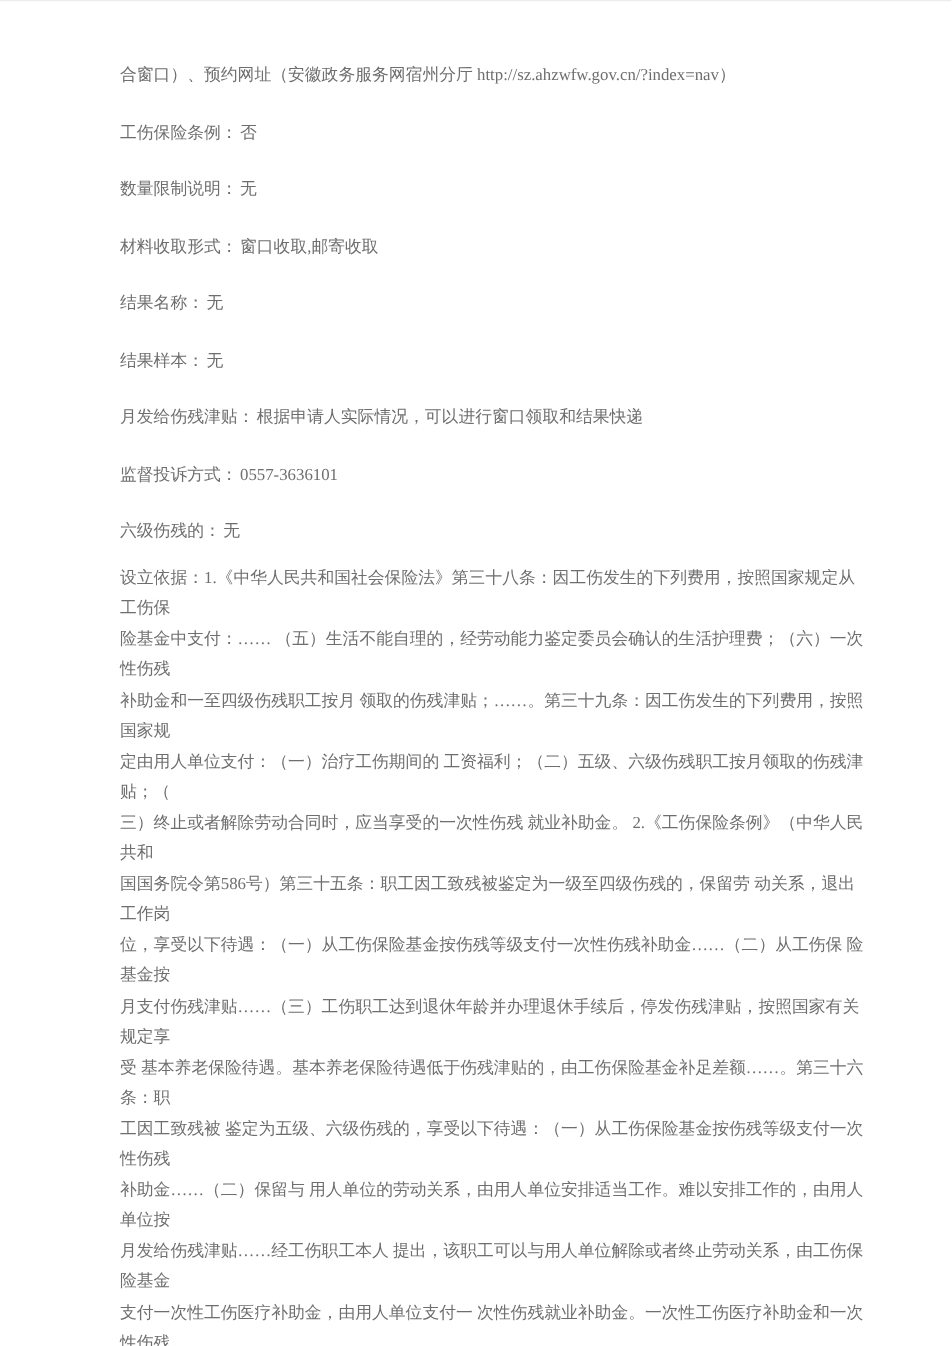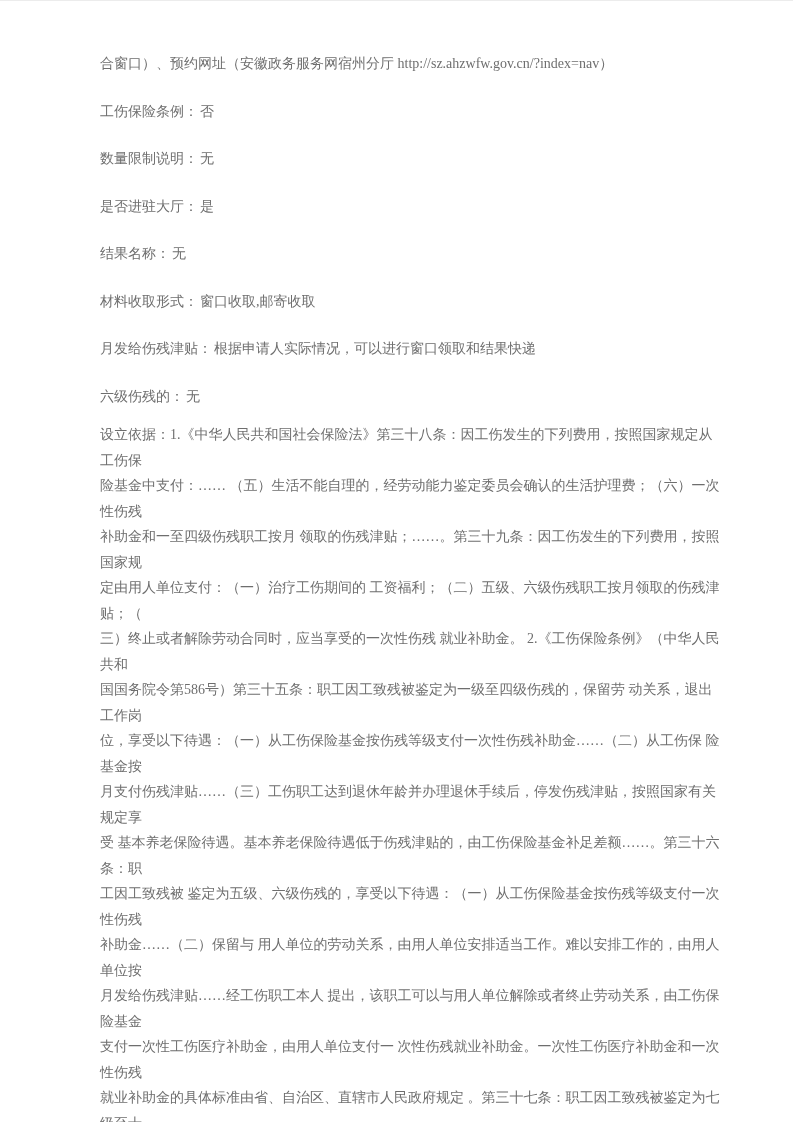--- a/index.html
+++ b/index.html
@@ -47,30 +47,31 @@
 <div class="page">
   <div class="content">
 
     <p class="row">合窗口）、预约网址（安徽政务服务网宿州分厅 http://sz.ahzwfw.gov.cn/?index=nav）</p>
 
     <p class="row"><span class="label">工伤保险条例：</span><span class="value">否</span></p>
 
     <p class="row"><span class="label">数量限制说明：</span><span class="value">无</span></p>
 
 
-    <p class="row"><span class="label">是否进驻大厅：</span><span class="value">是</span></p>
+
+    <p class="row"><span class="label">材料收取形式：</span><span class="value">窗口收取,邮寄收取</span></p>
 
     <p class="row"><span class="label">结果名称：</span><span class="value">无</span></p>
 
-    <p class="row"><span class="label">材料收取形式：</span><span class="value">窗口收取,邮寄收取</span></p>
-
+    <p class="row"><span class="label">结果样本：</span><span class="value">无</span></p>
 
 
     <p class="row"><span class="label">月发给伤残津贴：</span><span class="value">根据申请人实际情况，可以进行窗口领取和结果快递</span></p>
 
+    <p class="row"><span class="label">监督投诉方式：</span><span class="value">0557-3636101</span></p>
 
 
 
     <p class="row"><span class="label">六级伤残的：</span><span class="value">无</span></p>
 
     <p class="para">设立依据：1.《中华人民共和国社会保险法》第三十八条：因工伤发生的下列费用，按照国家规定从工伤保
 险基金中支付：…… （五）生活不能自理的，经劳动能力鉴定委员会确认的生活护理费；（六）一次性伤残
 补助金和一至四级伤残职工按月 领取的伤残津贴；……。第三十九条：因工伤发生的下列费用，按照国家规
 定由用人单位支付：（一）治疗工伤期间的 工资福利；（二）五级、六级伤残职工按月领取的伤残津贴；（
 三）终止或者解除劳动合同时，应当享受的一次性伤残 就业补助金。 2.《工伤保险条例》（中华人民共和

